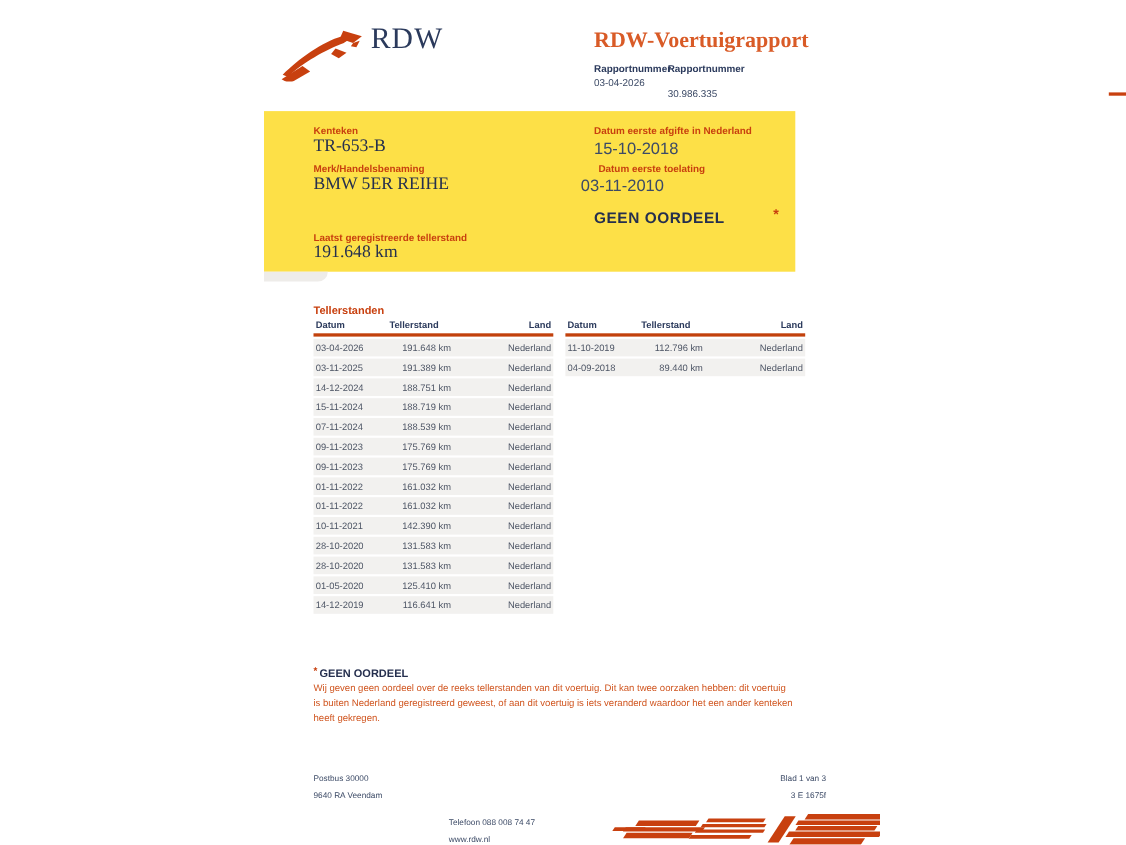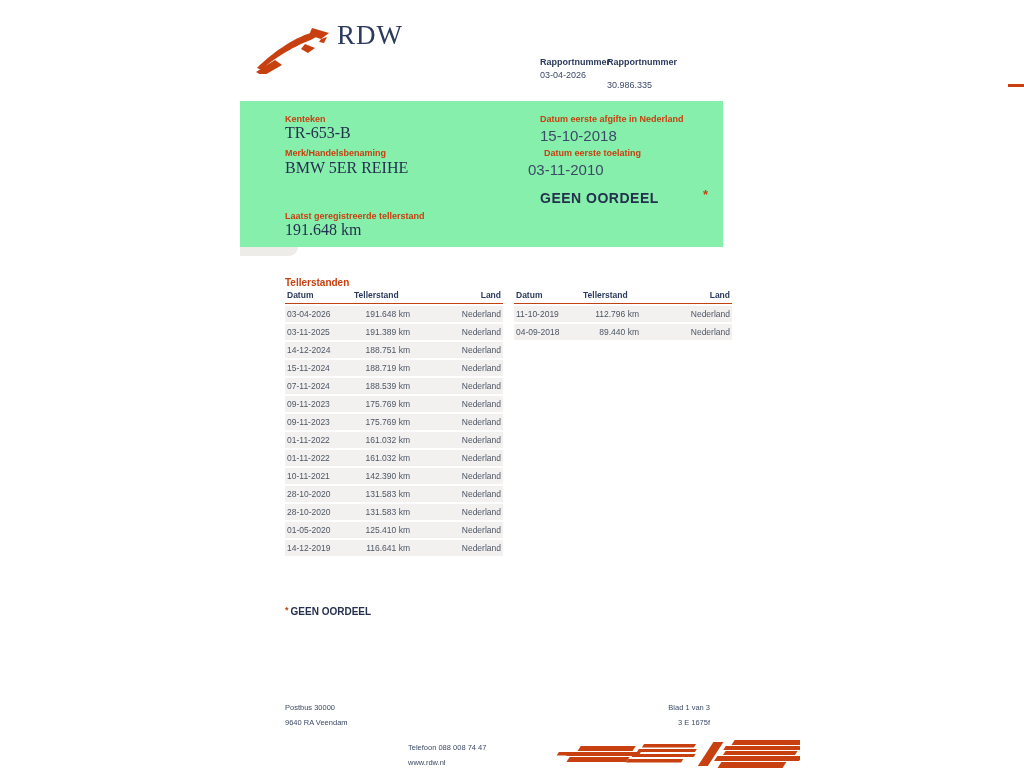--- a/index.html
+++ b/index.html
@@ -9,33 +9,33 @@
   .abs{position:absolute;}
 
   
   .logo-text{font-family:"Liberation Serif",serif;font-size:27px;color:#2b3a5c;letter-spacing:1px;}
   .doc-title{font-family:"Liberation Serif",serif;font-size:20px;color:#d95b27;font-weight:bold;}
   .meta-label{font-size:9px;font-weight:bold;color:#2b3a5c;}
   .meta-value{font-size:9px;color:#3c4a66;}
   .edge-tick{background:#c8400f;}
 
   
-  .panel{background:#86efac;}
+  .panel{background:#fde047;}
   .panel::after{content:'';position:absolute;left:0;bottom:-9px;width:58px;height:9px;
                 background:#eeece9;border-radius:0 0 12px 0;}
   .field-label{font-size:9px;font-weight:bold;color:#c8400f;}
   .field-value-lg{font-family:"Liberation Serif",serif;font-size:16px;color:#252f4e;}
   .field-value-sm{font-size:15px;color:#3c4a66;}
   .verdict{font-size:14px;font-weight:bold;color:#252f4e;letter-spacing:0.5px;}
   .verdict-star{font-size:13px;font-weight:bold;color:#c8400f;}
 
   
   .section-title{font-size:10px;font-weight:bold;color:#c8400f;}
   .mm-table{width:218px;font-size:8.5px;color:#4d5565;}
-  .thead{display:flex;font-weight:bold;color:#2b3a5c;border-bottom:1px solid #c2410c;
+  .thead{display:flex;font-weight:bold;color:#2b3a5c;border-bottom:3px solid #c2410c;
          padding-bottom:3px;}
   .trow{display:flex;background:#f2f1ef;margin-top:2px;padding:3px 0;}
   .c0{width:67px;padding-left:2px;}
   .c1{width:56px;}
   .trow .c1{text-align:right;}
   .c2{flex:1;text-align:right;padding-right:2px;}
 
   
   .fn-title{font-size:10px;font-weight:bold;color:#252f4e;}
   .fn-star{color:#c8400f;font-size:9px;font-weight:bold;vertical-align:2px;padding-right:2px;}
@@ -52,20 +52,21 @@
 
   <svg class="abs" style="left:255px;top:24px;" width="80" height="50" viewBox="0 0 80 50">
     <path d="M2,44 C16,30 38,14 56,9 L66,7 C63,12 59,15 53,17 C38,23 16,36 7,46 Z" fill="#c8400f"></path>
     <path d="M57,4 L74,9 L66,15 L54,11 Z" fill="#c8400f"></path>
     <path d="M66,15 L72,13 L69,19 L64,18 Z" fill="#c8400f"></path>
     <path d="M50,20 L60,24 L53,29 L46,25 Z" fill="#c8400f"></path>
     <path d="M1,48 L20,36 L27,41 L8,52 Z" fill="#c8400f"></path>
   </svg>
   <div class="abs logo-text" style="left:337px;top:20px;">RDW</div>
 
+  <div class="abs doc-title" style="left:540px;top:26px;">RDW-Voertuigrapport</div>
 
   <div class="abs meta-label" style="left:540px;top:57px;">Rapportnummer</div>
   <div class="abs meta-value" style="left:540px;top:70px;">03-04-2026</div>
   <div class="abs meta-label" style="left:607px;top:57px;">Rapportnummer</div>
   <div class="abs meta-value" style="left:607px;top:80px;">30.986.335</div>
 
   <div class="abs edge-tick" style="right:0;top:84px;width:16px;height:3px;"></div>
 
   <div class="abs panel" style="left:240px;top:101px;width:483px;height:146px;">
 
@@ -182,30 +183,31 @@
       <div class="trow">
         <span class="c0">04-09-2018</span>
         <span class="c1">89.440 km</span>
         <span class="c2">Nederland</span>
       </div>
     </div>
 
   <div class="abs fn-title" style="left:285px;top:605px;">
     <span class="fn-star">*</span><span>GEEN OORDEEL</span>
   </div>
+  <div class="abs fn-body" style="left:285px;top:619px;width:437px;">Wij geven geen oordeel over de reeks tellerstanden van dit voertuig. Dit kan twee oorzaken hebben: dit voertuig is buiten Nederland geregistreerd geweest, of aan dit voertuig is iets veranderd waardoor het een ander kenteken heeft gekregen.</div>
 
   <div class="abs ft" style="left:285px;top:700px;">
     <div>Postbus 30000</div>
     <div>9640 RA Veendam</div>
   </div>
   <div class="abs ft" style="left:408px;top:740px;">
     <div>Telefoon 088 008 74 47</div>
     <div>www.rdw.nl</div>
   </div>
-  <div class="abs ft ft-right" style="left:608px;top:700px;width:102px;">
+  <div class="abs ft ft-right" style="left:649px;top:700px;width:102px;">
     <div>Blad 1 van 3</div>
     <div>3 E 1675f</div>
   </div>
 
   <svg class="abs" style="left:540px;top:738px;" width="260" height="30" viewBox="0 0 260 30">
     <g fill="#c8400f" transform="skewX(-33)">
       <rect x="28" y="14" width="28" height="3.5"></rect>
       <rect x="46" y="8" width="55" height="5"></rect>
       <rect x="38" y="14" width="72" height="4"></rect>
       <rect x="42" y="19" width="60" height="5"></rect>

